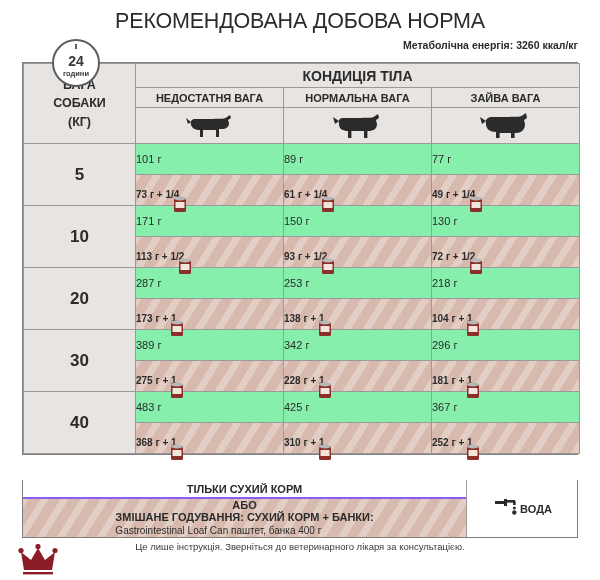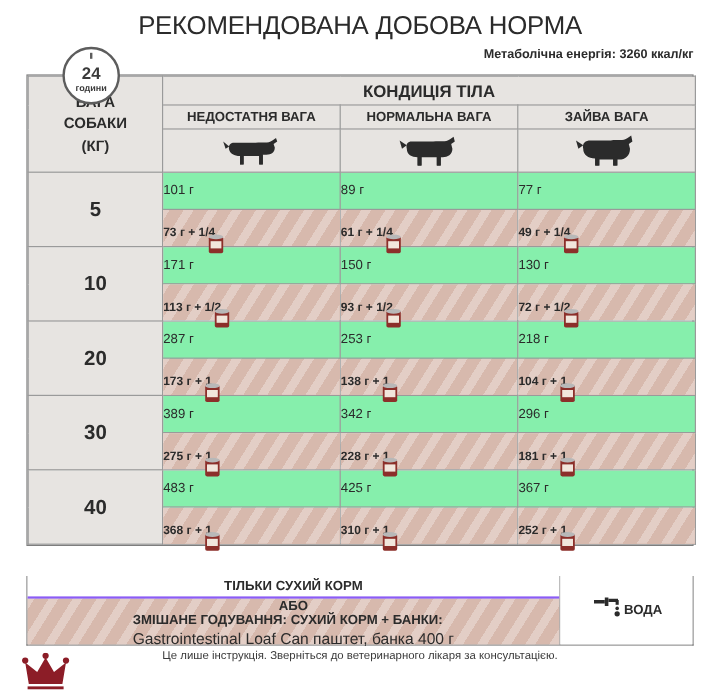--- a/index.html
+++ b/index.html
@@ -215,21 +215,21 @@
     font-weight: bold;
     color: #2b2b2b;
   }
   .lg-mix {
     position: relative; z-index: 2;
     flex: 1;
     text-align: left;
     line-height: 1.25;
   }
   .lg-mix .l1 { font-size: 11px; font-weight: bold; color: #2b2b2b; }
-  .lg-mix .l2 { font-size: 13px; color: #2b2b2b; }
+  .lg-mix .l2 { font-size: 10px; color: #2b2b2b; }
 
   .legend-right {
     flex: 1;
     background: #ffffff;
     display: flex;
     align-items: center;
     justify-content: center;
     gap: 0;
   }
   .legend-right .wlabel {

